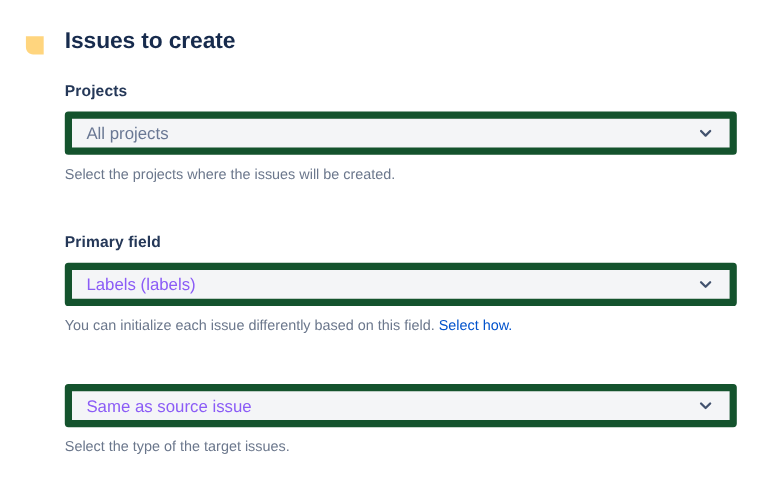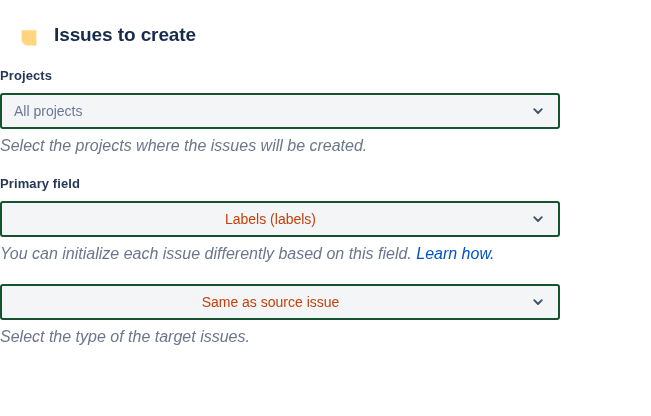--- a/index.html
+++ b/index.html
@@ -45,84 +45,83 @@
     font-size: 19px;
     font-weight: bold;
     color: #172B4D;
     letter-spacing: -0.1px;
     line-height: 24px;
     white-space: nowrap;
   }
 
   
   .form-body {
+    padding-left: 54px;
     padding-right: 37px;
     padding-top: 21px;
   }
 
   .field-group {
     margin-bottom: 0;
   }
   .field-group + .field-group {
-    margin-top: 22px;
+    margin-top: 40px;
   }
 
   .field-label {
     font-size: 13px;
     font-weight: bold;
     color: #253858;
     line-height: 16px;
     margin: 0 0 9px 0;
     letter-spacing: 0.1px;
   }
 
   .select-box {
     position: relative;
     height: 36px;
     background: #F4F5F7;
-    border: 2px solid #14532d;
+    border: 6px solid #14532d;
     border-radius: 3px;
     box-sizing: border-box;
     display: flex;
     align-items: center;
     cursor: pointer;
     width: 560px;
   }
   .select-value {
     font-size: 14px;
     line-height: 20px;
     padding-left: 12px;
     white-space: nowrap;
     overflow: hidden;
     text-overflow: ellipsis;
     flex: 1 1 auto;
   }
   .select-value.muted {
     color: #6A7894;
   }
   .select-value.dark {
-    color: #c2410c;
-    text-align: center;
+    color: #8b5cf6;
   }
   .chevron {
     width: 22px;
     height: 22px;
     margin-right: 9px;
     flex: 0 0 auto;
     display: flex;
     align-items: center;
     justify-content: center;
   }
 
   .helper {
-    font-size: 16px;
+    font-size: 12px;
     color: #6B778C;
     line-height: 17px;
     margin-top: 8px;
-    font-style: italic;
   }
   .helper-line {
     display: block;
   }
   .helper-link {
     color: #0052CC;
     text-decoration: none;
     cursor: pointer;
   }
 </style>
@@ -161,21 +160,21 @@
       <div class="field-label">Primary field</div>
       <div class="select-box">
         <span class="select-value dark">Labels (labels)</span>
         <span class="chevron">
           <svg width="14" height="14" viewBox="0 0 14 14" xmlns="http://www.w3.org/2000/svg" aria-hidden="true">
             <path d="M3.2 5.2 L7 9.0 L10.8 5.2" fill="none" stroke="#42526E" stroke-width="1.9" stroke-linecap="round" stroke-linejoin="round"></path>
           </svg>
         </span>
       </div>
       <div class="helper">
-        <span class="helper-line"><span>You can initialize each issue differently based on this field. </span><a class="helper-link">Learn how.</a></span>
+        <span class="helper-line"><span>You can initialize each issue differently based on this field. </span><a class="helper-link">Select how.</a></span>
       </div>
     </div>
 
     <div class="field-group">
       <div class="select-box">
         <span class="select-value dark">Same as source issue</span>
         <span class="chevron">
           <svg width="14" height="14" viewBox="0 0 14 14" xmlns="http://www.w3.org/2000/svg" aria-hidden="true">
             <path d="M3.2 5.2 L7 9.0 L10.8 5.2" fill="none" stroke="#42526E" stroke-width="1.9" stroke-linecap="round" stroke-linejoin="round"></path>
           </svg>

